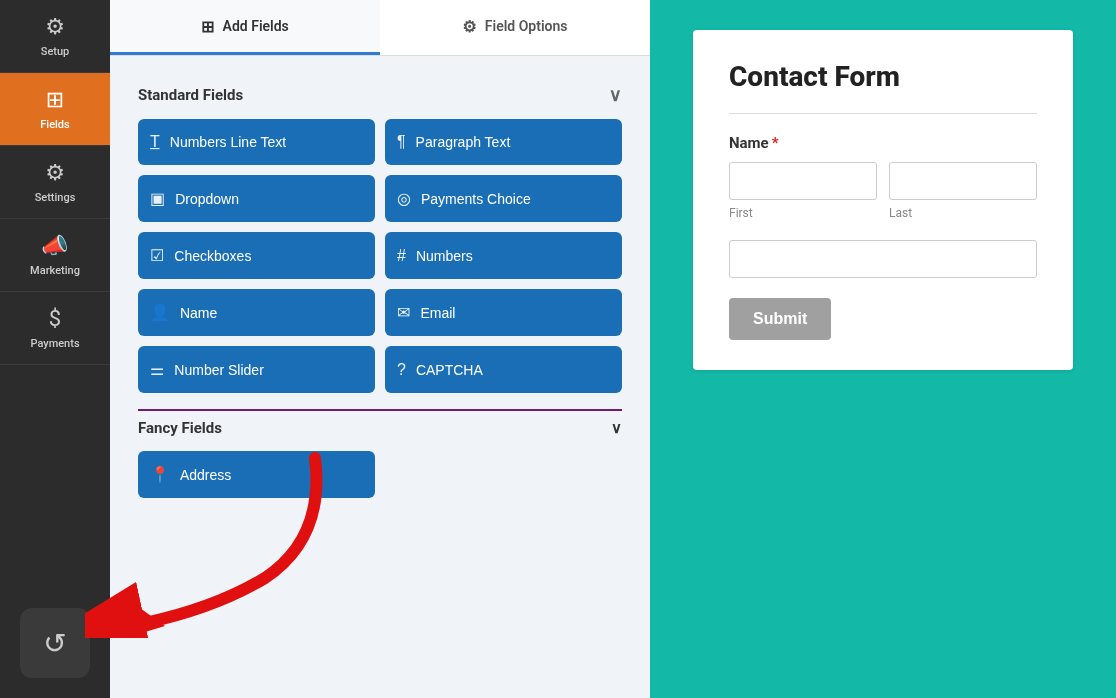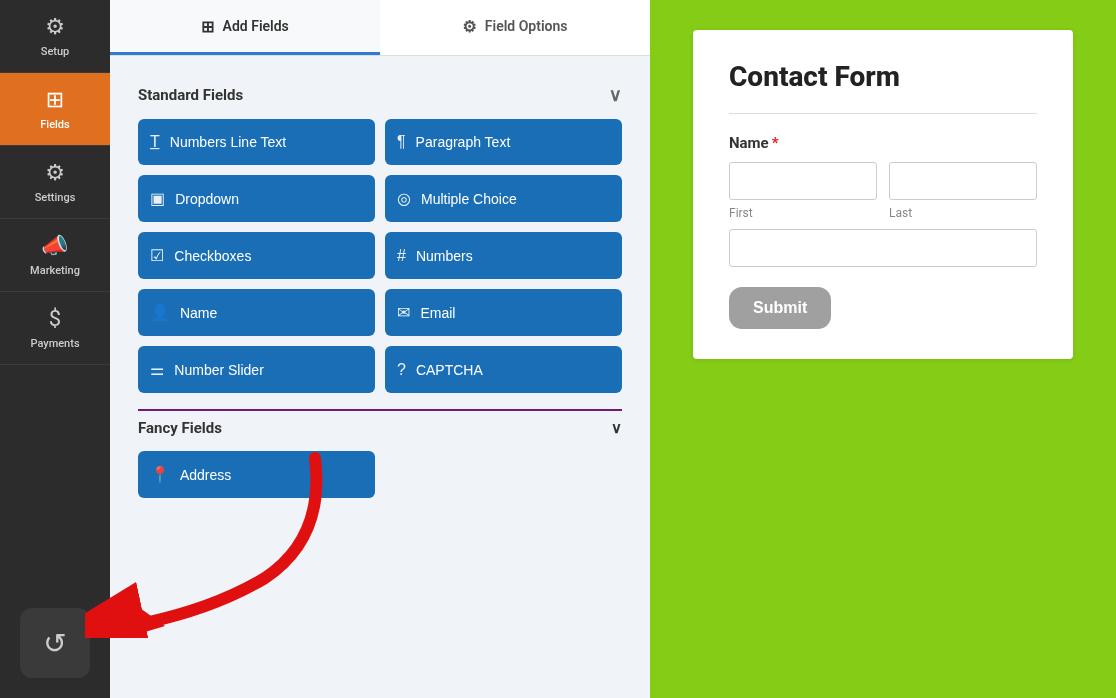--- a/index.html
+++ b/index.html
@@ -163,21 +163,21 @@
       font-weight: 700;
       font-size: 15px;
       color: #333;
       padding-top: 8px;
       border-top: 2px solid #701a75;
     }
 
     
     .form-preview {
       flex: 1;
-      background: #84cc16;
+      background: #14b8a6;
       display: flex;
       align-items: flex-start;
       justify-content: center;
       padding: 30px 40px;
     }
     .form-card {
       background: #fff;
       border-radius: 4px;
       padding: 30px 36px;
       width: 100%;
@@ -214,39 +214,39 @@
     .name-input-box {
       border: 1px solid #ccc;
       border-radius: 3px;
       height: 38px;
       background: #fff;
     }
     .name-sub-labels {
       display: grid;
       grid-template-columns: 1fr 1fr;
       gap: 12px;
-      margin-bottom: 9px;
+      margin-bottom: 20px;
     }
     .name-sub-label {
       font-size: 12px;
       color: #888;
     }
     .email-input-box {
       border: 1px solid #ccc;
       border-radius: 3px;
       height: 38px;
       background: #fff;
       width: 100%;
       margin-bottom: 20px;
     }
     .submit-btn {
       background: #a0a0a0;
       color: #fff;
       border: none;
-      border-radius: 13px;
+      border-radius: 4px;
       padding: 12px 24px;
       font-size: 16px;
       font-weight: 700;
       cursor: pointer;
     }
   </style>
 </head>
 <body>
 
 <nav class="sidebar">
@@ -306,21 +306,21 @@
       <button class="field-btn">
         <span class="btn-icon">¶</span>
         <span>Paragraph Text</span>
       </button>
       <button class="field-btn">
         <span class="btn-icon">▣</span>
         <span>Dropdown</span>
       </button>
       <button class="field-btn">
         <span class="btn-icon">◎</span>
-        <span>Multiple Choice</span>
+        <span>Payments Choice</span>
       </button>
       <button class="field-btn">
         <span class="btn-icon">☑</span>
         <span>Checkboxes</span>
       </button>
       <button class="field-btn">
         <span class="btn-icon">#</span>
         <span>Numbers</span>
       </button>
       <button class="field-btn">

